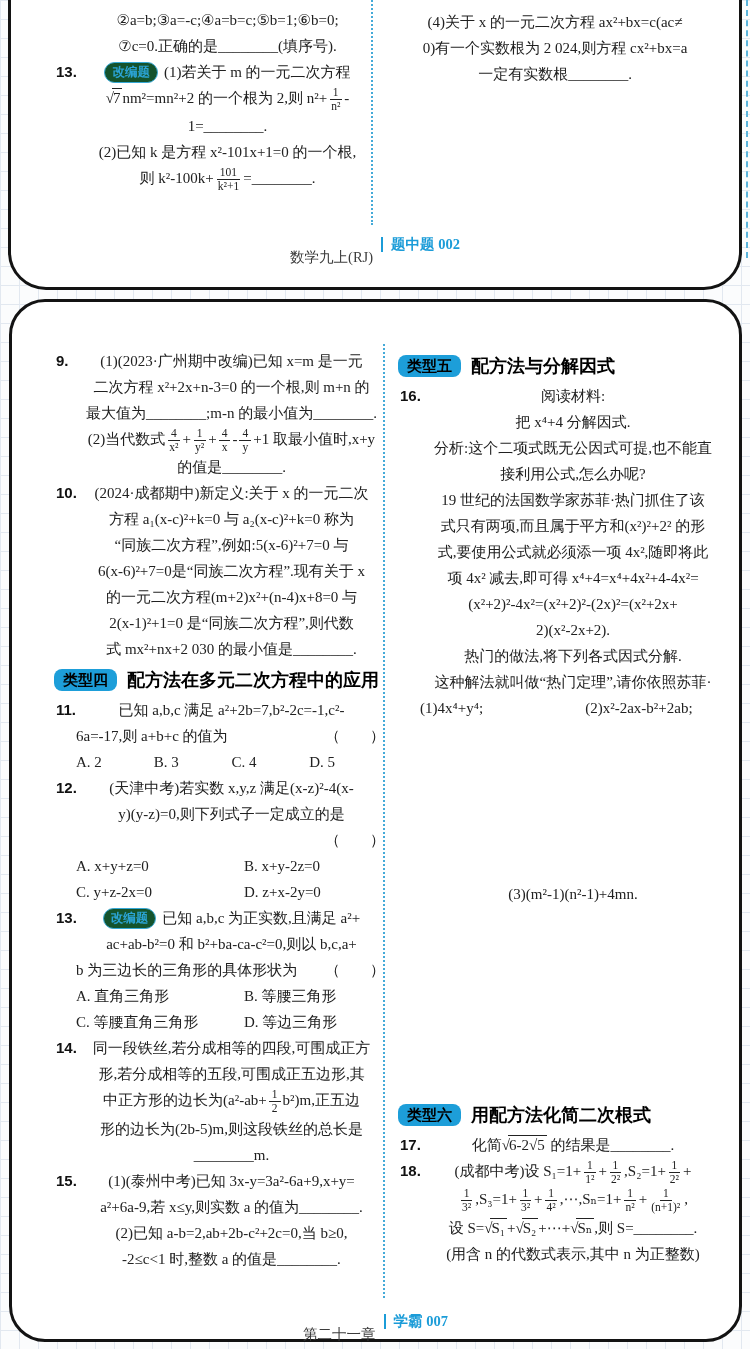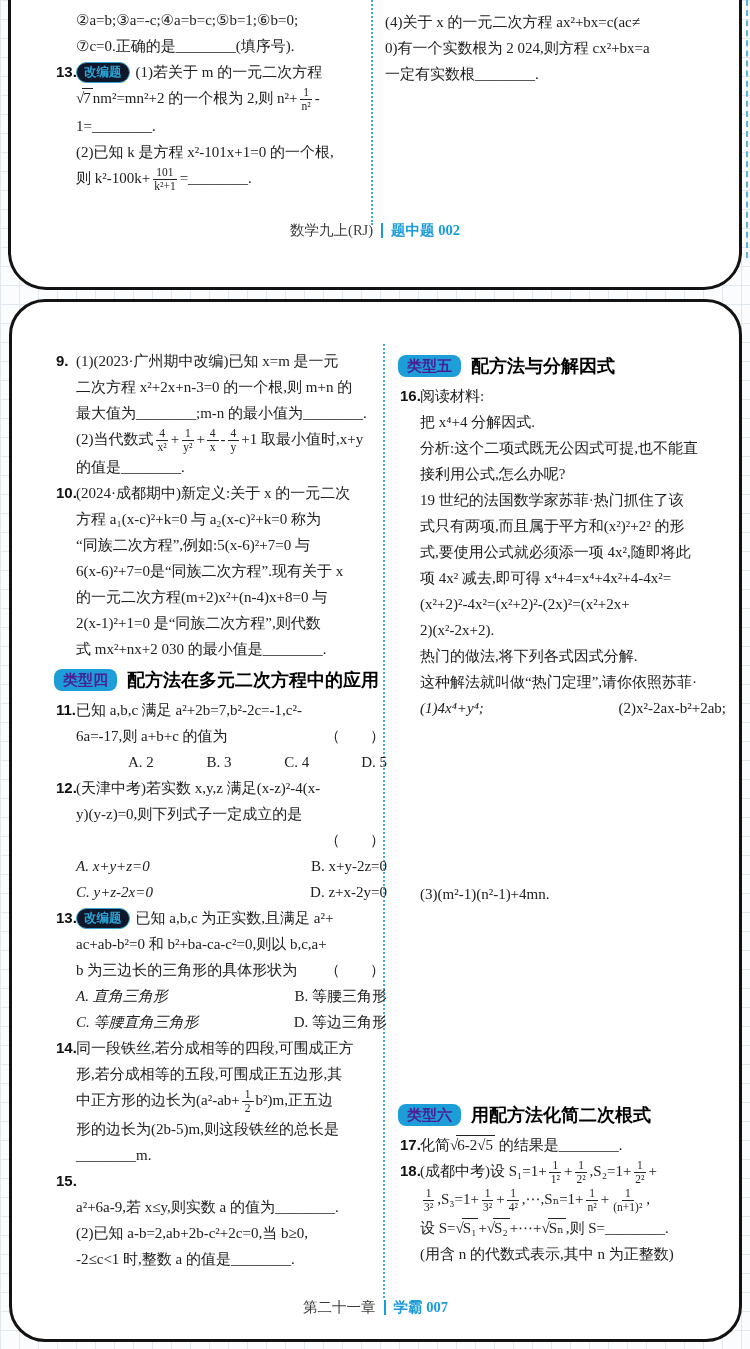--- a/index.html
+++ b/index.html
@@ -22,53 +22,53 @@
   .col{position:absolute;font-size:15px;}
   #p1-left{left:37px;top:50px;width:331px;}
   #p1-right{left:374px;top:52px;width:340px;}
   #p2-left{left:36px;top:46px;width:339px;}
   #p2-right{left:380px;top:46px;width:334px;}
   .vsep{position:absolute;width:0;border-left:2px dotted #45aad8;}
   #sep1{left:360px;top:0;height:268px;}
   #sep2{left:371px;top:42px;height:954px;}
   #edge-dash{position:absolute;left:746px;top:0;height:258px;width:0;border-left:2px dashed #5ab4dc;}
   .line{position:relative;padding-left:28px;min-height:26px;line-height:26px;
-        display:flex;align-items:center;}
+        display:flex;align-items:center;justify-content:center;}
   .line.flush{padding-left:0;}
   .line .txt{display:inline-block;}
   .line .paren{margin-left:auto;padding-right:2px;}
   .qnum{position:absolute;left:8px;top:0;min-width:26px;
         font-family:"Liberation Sans","DejaVu Sans",sans-serif;
         font-weight:bold;font-size:15px;line-height:26px;color:#111;}
   .tag{display:inline-block;border:1.5px solid #35a8d6;color:#2ba3d4;border-radius:11px;
-       padding:0 7px;font-size:12.5px;line-height:19px;margin-right:6px;background:#0f172a;
+       padding:0 7px;font-size:12.5px;line-height:19px;margin-right:6px;background:#14532d;
        font-family:"Liberation Sans","DejaVu Sans",sans-serif;font-weight:bold;flex:0 0 auto;}
   .section{display:flex;align-items:center;gap:10px;min-height:30px;margin:3px 0 2px 6px;}
-  .badge{background:#1d9ed9;color:#4c1d95;font-weight:bold;padding:2px 9px;border-radius:8px;
+  .badge{background:#1d9ed9;color:#000000;font-weight:bold;padding:2px 9px;border-radius:8px;
          font-size:15px;line-height:18px;flex:0 0 auto;
          font-family:"Liberation Sans","DejaVu Sans",sans-serif;}
   .stitle{font-weight:bold;color:#000;font-size:18px;
           font-family:"Liberation Sans","DejaVu Sans",sans-serif;}
   .opts{display:flex;padding-left:28px;min-height:26px;line-height:26px;}
-  .opts.cols4 .opt{flex:1 1 25%;text-align:right;}
-  .opts.cols2 .opt:first-child{flex:0 0 54%;font-style:italic;}
-  .opts.cols2 .opt:last-child{flex:1 1 auto;text-align:right;}
+  .opts.cols4 .opt{flex:1 1 25%;}
+  .opts.cols2 .opt:first-child{flex:0 0 54%;}
+  .opts.cols2 .opt:last-child{flex:1 1 auto;}
   .gap{width:100%;}
   .frac{display:inline-flex;flex-direction:column;align-items:center;vertical-align:middle;
         margin:0 2px;font-size:11.5px;line-height:1.15;}
   .frac .fn{border-bottom:1px solid #222;padding:0 3px;}
   .frac .fd{padding:0 2px;}
   .sqrt{white-space:nowrap;}
   .sqrt .rs{margin-right:-2px;}
   .sqrt .rad{border-top:1.2px solid #222;padding:1px 2px 0 1px;}
   .footer{position:absolute;width:100%;display:flex;justify-content:center;align-items:center;
           gap:8px;font-size:14.5px;font-family:"Liberation Serif","DejaVu Serif",serif;}
   #footer1{top:264px;}
   #footer2{top:996px;}
-  .f-left{color:#3c3c3c;}
+  .f-left{color:#3c3c3c;margin-top:27px;}
   .f-sep{width:2px;height:15px;background:#1b9cd8;display:inline-block;}
   .f-right{color:#1b9cd8;font-weight:600;}
 </style>
 </head>
 <body>
 
 <div class="page" id="page1">
   <div class="vsep" id="sep1"></div>
   <div class="col" id="p1-left">
       <div class="line">
@@ -243,20 +243,21 @@
           </span>b²)m,正五边</span>
       </div>
       <div class="line">
         <span class="txt">形的边长为(2b-5)m,则这段铁丝的总长是</span>
       </div>
       <div class="line">
         <span class="txt">________m.</span>
       </div>
       <div class="line">
         <span class="qnum">15.</span>
+        <span class="txt">(1)(泰州中考)已知 3x-y=3a²-6a+9,x+y=</span>
       </div>
       <div class="line">
         <span class="txt">a²+6a-9,若 x≤y,则实数 a 的值为________.</span>
       </div>
       <div class="line">
         <span class="txt">(2)已知 a-b=2,ab+2b-c²+2c=0,当 b≥0,</span>
       </div>
       <div class="line">
         <span class="txt">-2≤c&lt;1 时,整数 a 的值是________.</span>
       </div>

